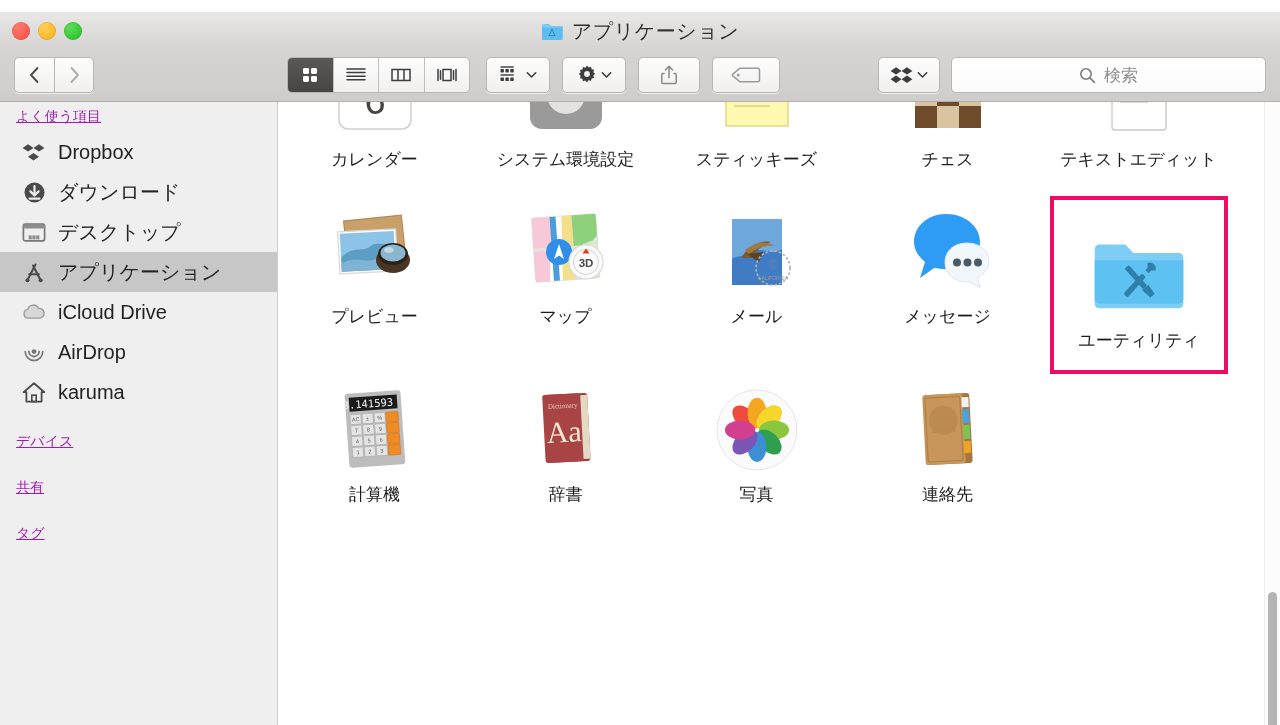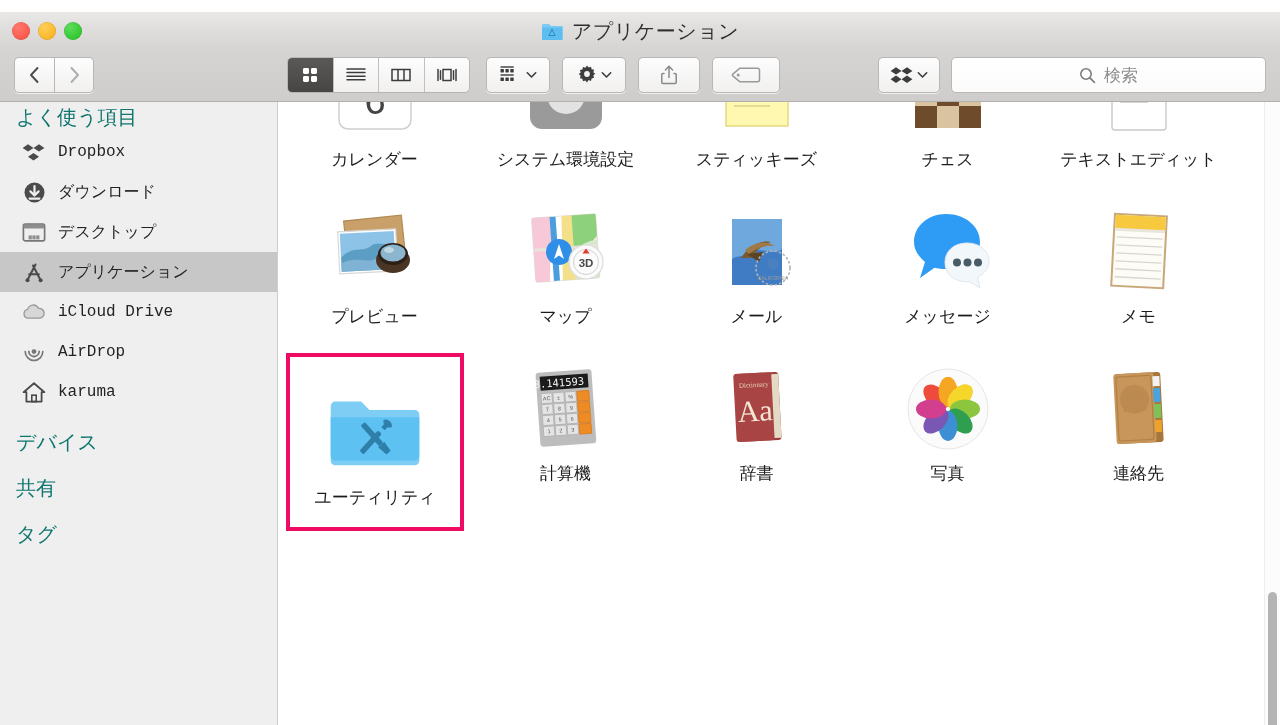--- a/index.html
+++ b/index.html
@@ -147,45 +147,46 @@
   #sidebar {
     position: absolute;
     left: 0; top: 90px;
     width: 278px; height: 635px;
     background: #f0eff0;
     border-right: 1px solid #cfcecd;
     box-sizing: border-box;
     overflow: hidden;
   }
   .sb-section {
-    font-size: 20px;
-    color: #0f766e;
+    font-size: 14px;
+    color: #a21caf;
     padding: 0 0 0 16px;
     height: 30px;
     display: flex;
     align-items: center;
     font-family: "DejaVu Sans", "Liberation Sans", sans-serif;
+    text-decoration: underline;
   }
   .sb-item {
     height: 40px;
     display: flex;
     align-items: center;
     padding-left: 22px;
     gap: 12px;
   }
   .sb-item.selected { background: #c8c7c7; }
   .sb-icon {
     width: 24px; height: 24px;
     display: flex; align-items: center; justify-content: center;
     flex: 0 0 24px;
   }
   .sb-label {
-    font-size: 16px;
+    font-size: 20px;
     color: #232323;
-    font-family: Liberation Mono, monospace;
+    font-family: Liberation Sans, sans-serif;
     white-space: nowrap;
     text-align: center;
   }
 
   
   #content {
     position: absolute;
     left: 279px; top: 90px;
     width: 1001px; height: 635px;
     background: #ffffff;
@@ -628,41 +629,20 @@
             <g fill="#4a5b68">
               <circle cx="57" cy="58.5" r="4"></circle>
               <circle cx="67.5" cy="58.5" r="4"></circle>
               <circle cx="78" cy="58.5" r="4"></circle>
             </g>
           </svg>
         </div>
         <div class="lbl">メッセージ</div>
       </div>
 
-      <div class="cell">
-        <div class="ico">
-          <svg width="92" height="92" viewBox="0 0 92 92">
-            <g transform="rotate(3 46 46)">
-              <rect x="19" y="8" width="54" height="74" fill="#c8a87a"></rect>
-              <rect x="21" y="10" width="50" height="70" fill="#fdfcf6"></rect>
-              <rect x="21" y="10" width="50" height="14" fill="#f6c93f"></rect>
-              <rect x="21" y="23" width="50" height="3" fill="#e8e5dc"></rect>
-              <g stroke="#d9d6ce" stroke-width="1.3">
-                <line x1="23" y1="32" x2="69" y2="32"></line>
-                <line x1="23" y1="40" x2="69" y2="40"></line>
-                <line x1="23" y1="48" x2="69" y2="48"></line>
-                <line x1="23" y1="56" x2="69" y2="56"></line>
-                <line x1="23" y1="64" x2="69" y2="64"></line>
-                <line x1="23" y1="72" x2="69" y2="72"></line>
-              </g>
-            </g>
-          </svg>
-        </div>
-        <div class="lbl">メモ</div>
-      </div>
 
       <div class="cell highlighted">
         <div class="ico">
           <svg width="104" height="86" viewBox="0 0 104 86">
             <path d="M4 14a5 5 0 0 1 5-5h28l9 9h49a5 5 0 0 1 5 5v50a5 5 0 0 1-5 5H9a5 5 0 0 1-5-5z" fill="#7ecdf5"></path>
             <path d="M4 26h96v42a5 5 0 0 1-5 5H9a5 5 0 0 1-5-5z" fill="#5dc1f2"></path>
             <g transform="translate(52 48)">
               <g transform="rotate(-42)">
                 <rect x="-3" y="-20" width="6" height="30" rx="1.5" fill="#2f7fab"></rect>
                 <path d="M-4.5 10 h9 l-1.5 12 h-6z" fill="#2f7fab"></path>

